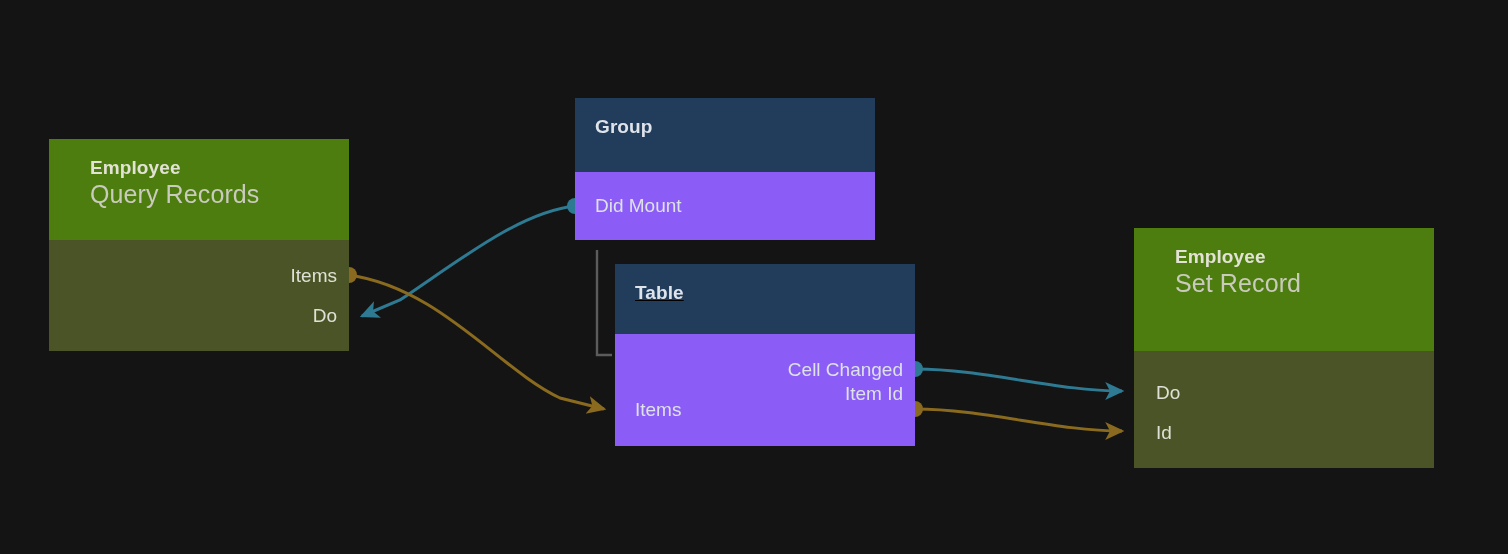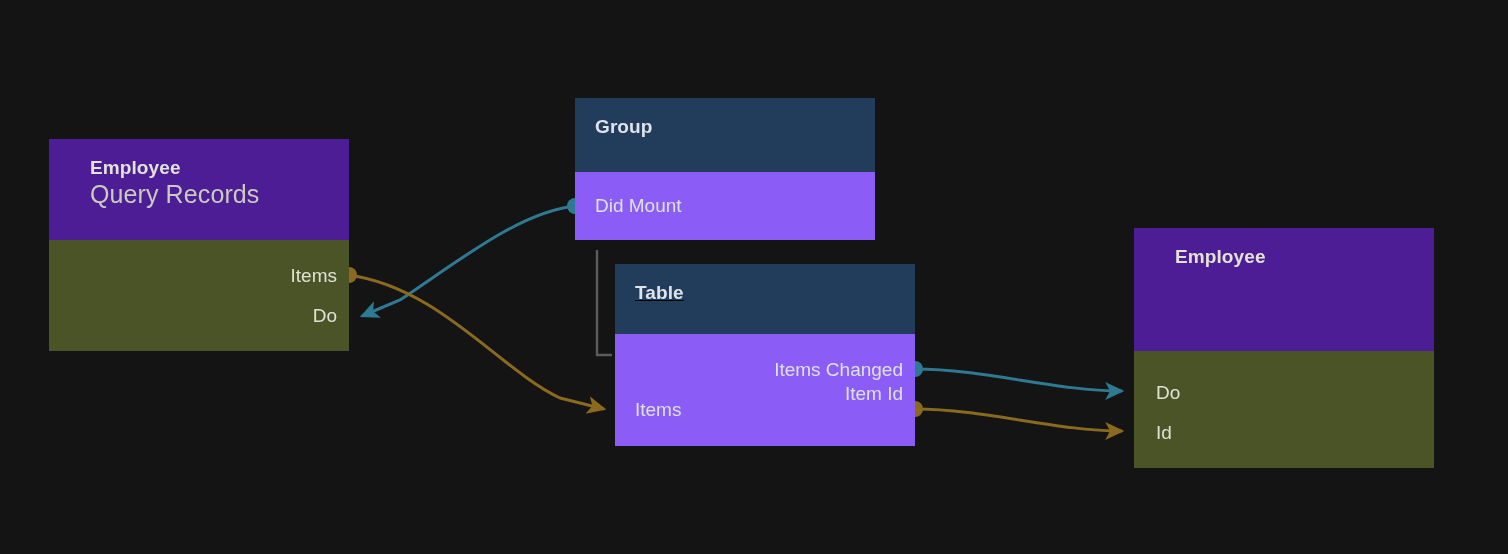--- a/index.html
+++ b/index.html
@@ -61,21 +61,21 @@
   }
   .port-row.out {
     right: 12px;
     text-align: right;
   }
   .port-row.in {
     left: 22px;
     text-align: left;
   }
   
-  .node.olive .node-header { background: #4c1d95; padding-left: 41px; }
+  .node.olive .node-header { background: #4d7c0f; padding-left: 41px; }
   .node.olive .node-body   { background: #4a5426; }
   .node.olive .node-header .title { color: #e2e3d5; }
   .node.olive .node-header .subtitle { color: #c9cbbc; }
   .node.olive .port-row { color: #dfe1d6; }
   
   .node.blue .node-header { background: #223d5c; }
   .node.blue .node-body   { background: #8b5cf6; }
   .node.blue .node-header .title { color: #dfe3ea; }
   .node.blue .port-row { color: #dde1e8; }
 
@@ -143,34 +143,35 @@
       </div>
     </div>
   </div>
 
   <div class="node blue" style="left:615px; top:264px; width:300px;">
     <div class="node-header" style="height:70px;text-decoration:underline;">
       <div class="title">Table</div>
     </div>
     <div class="node-body" style="height:112px;">
       <div class="port-row out" style="top:26px;">
-        <span>Items Changed</span>
+        <span>Cell Changed</span>
       </div>
       <div class="port-row in" style="top:66px; left:20px;">
         <span>Items</span>
       </div>
       <div class="port-row out" style="top:50px;">
         <span>Item Id</span>
       </div>
     </div>
   </div>
 
   <div class="node olive" style="left:1134px; top:228px; width:300px;">
     <div class="node-header" style="height:123px;">
       <div class="title">Employee</div>
+      <div class="subtitle">Set Record</div>
     </div>
     <div class="node-body" style="height:117px;">
       <div class="port-row in" style="top:32px; left:22px;">
         <span>Do</span>
       </div>
       <div class="port-row in" style="top:72px; left:22px;">
         <span>Id</span>
       </div>
     </div>
   </div>

